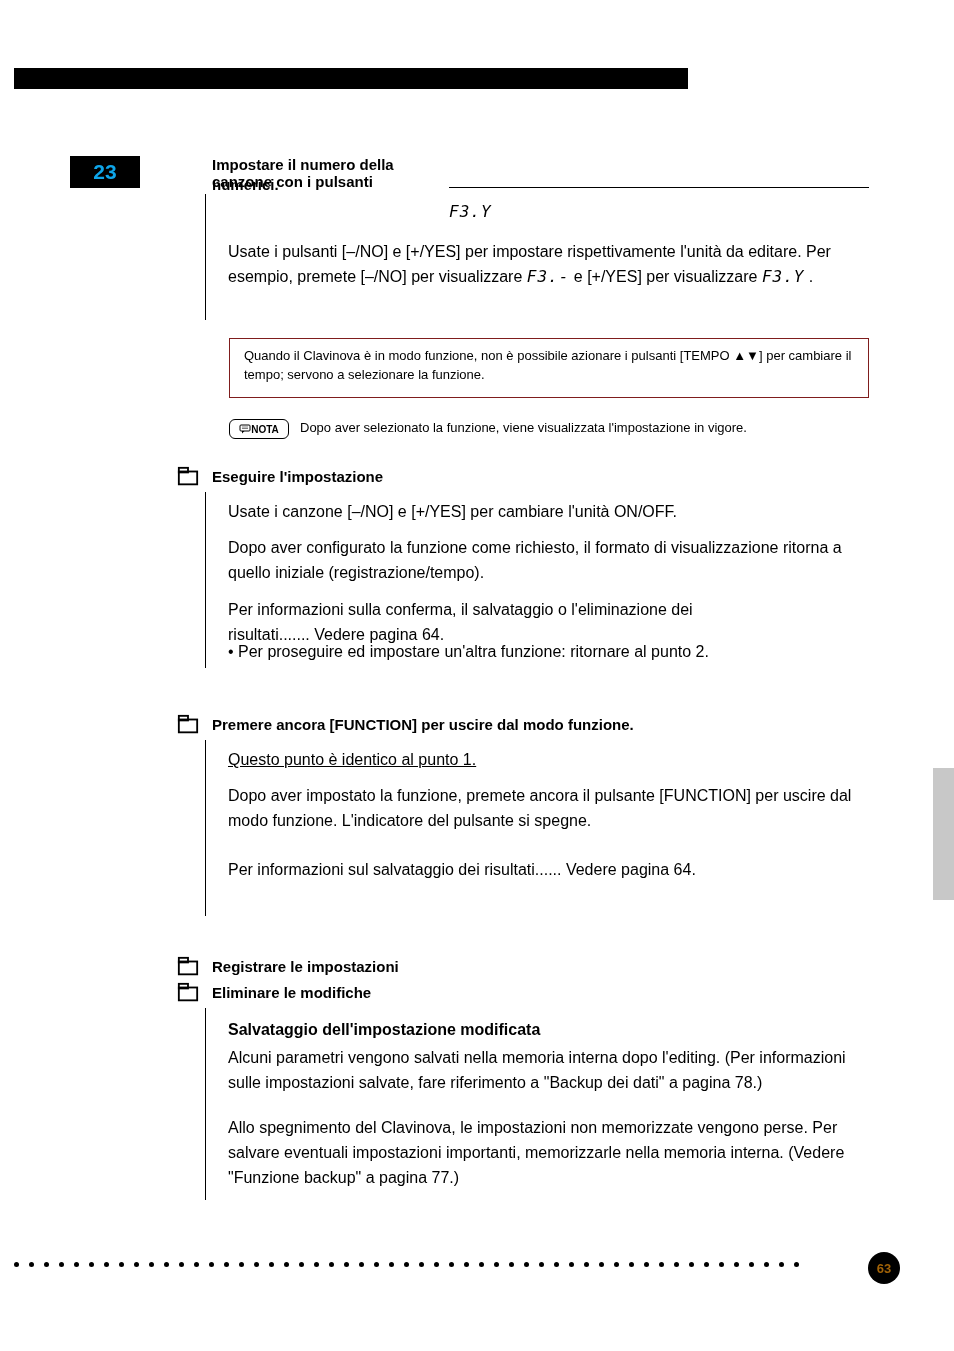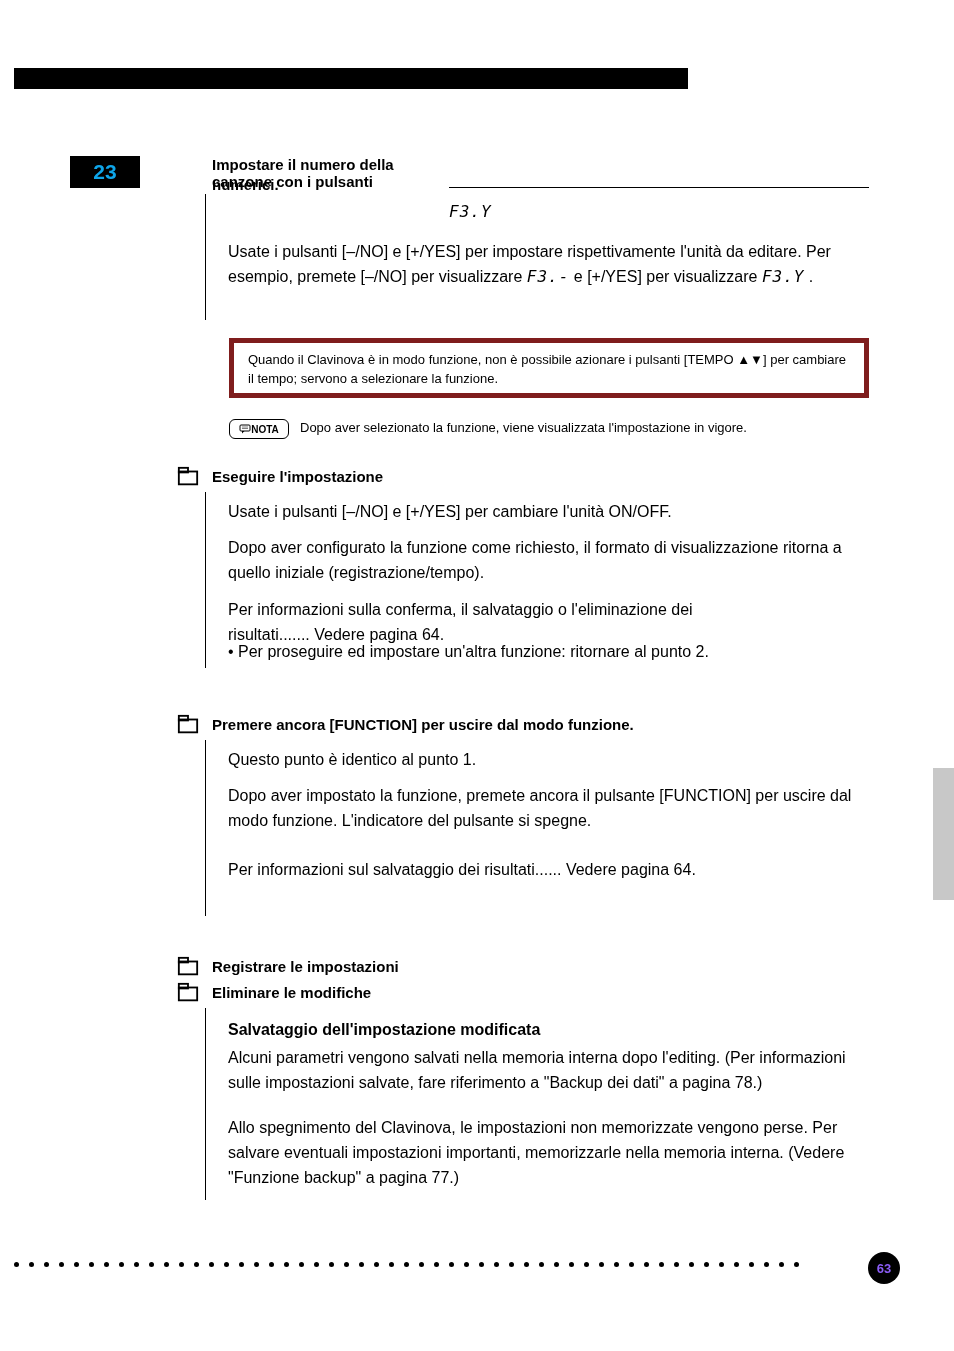--- a/index.html
+++ b/index.html
@@ -87,21 +87,21 @@
     background: #000;
   }
 
   
   .callout {
     position: absolute;
     left: 229px;
     top: 338px;
     width: 640px;
     height: 60px;
-    border: 5px solid #7f1d1d;
+    border: 1px solid #7f1d1d;
     padding: 8px 14px;
     font-size: 13px;
     line-height: 1.45;
   }
 
   
   .nota-badge {
     position: absolute;
     left: 229px;
     top: 419px;
@@ -150,21 +150,21 @@
 
   
   .page-circle {
     position: absolute;
     right: 54px;
     top: 1252px;
     width: 32px;
     height: 32px;
     border-radius: 50%;
     background: #000;
-    color: #8b5cf6;
+    color: #a16207;
     font-size: 13px;
     font-weight: 700;
     display: flex;
     align-items: center;
     justify-content: center;
   }
 </style>
 </head>
 <body>
 
@@ -207,37 +207,37 @@
 <div class="nota-text">Dopo aver selezionato la funzione, viene visualizzata l'impostazione in vigore.</div>
 
 <div class="sec-icon" style="top:466px;">
   <svg viewBox="0 0 24 24">
       <rect x="2" y="6" width="20" height="14" fill="none" stroke="#000" stroke-width="2"></rect>
       <rect x="2" y="2" width="10" height="5" fill="none" stroke="#000" stroke-width="2"></rect>
     </svg>
 </div>
 <div class="vline" style="left:205px; top:492px; height:176px;"></div>
 <div class="sec-head" style="left:212px; top:468px;">Eseguire l'impostazione</div>
-<div class="body-p" style="left:228px; top:500px; width:640px;">Usate i pulsanti [–/NO] e [+/YES] per cambiare l'unità ON/OFF.</div>
+<div class="body-p" style="left:228px; top:500px; width:640px;">Usate i canzone [–/NO] e [+/YES] per cambiare l'unità ON/OFF.</div>
 <div class="body-p" style="left:228px; top:536px; width:640px;">Dopo aver configurato la funzione come richiesto, il formato di visualizzazione ritorna a quello iniziale (registrazione/tempo).</div>
 <div class="body-p" style="left:228px; top:562px; width:640px;margin-top:36px;">
   <span>Per informazioni sulla conferma, il salvataggio o l'eliminazione dei</span><br>
   <span>risultati....... Vedere pagina 64.</span>
 </div>
 <div class="body-p" style="left:228px; top:640px; width:640px;">• Per proseguire ed impostare un'altra funzione: ritornare al punto 2.</div>
 
 <div class="sec-icon" style="top:714px;">
   <svg viewBox="0 0 24 24">
       <rect x="2" y="6" width="20" height="14" fill="none" stroke="#000" stroke-width="2"></rect>
       <rect x="2" y="2" width="10" height="5" fill="none" stroke="#000" stroke-width="2"></rect>
     </svg>
 </div>
 <div class="vline" style="left:205px; top:740px; height:176px;"></div>
 <div class="sec-head" style="left:212px; top:716px; width:650px;">Premere ancora [FUNCTION] per uscire dal modo funzione.</div>
-<div class="body-p" style="left:228px; top:748px; width:640px;">Questo punto è identico al punto 1.</div>
+<div class="body-p" style="left:228px; top:748px; width:640px;text-decoration:underline;">Questo punto è identico al punto 1.</div>
 <div class="body-p" style="left:228px; top:784px; width:640px;">Dopo aver impostato la funzione, premete ancora il pulsante [FUNCTION] per uscire dal modo funzione. L'indicatore del pulsante si spegne.</div>
 <div class="body-p" style="left:228px; top:858px; width:640px;">Per informazioni sul salvataggio dei risultati...... Vedere pagina 64.</div>
 
 <div class="sec-icon" style="top:956px;">
   <svg viewBox="0 0 24 24">
       <rect x="2" y="6" width="20" height="14" fill="none" stroke="#000" stroke-width="2"></rect>
       <rect x="2" y="2" width="10" height="5" fill="none" stroke="#000" stroke-width="2"></rect>
     </svg>
 </div>
 <div class="sec-icon" style="top:982px;">

